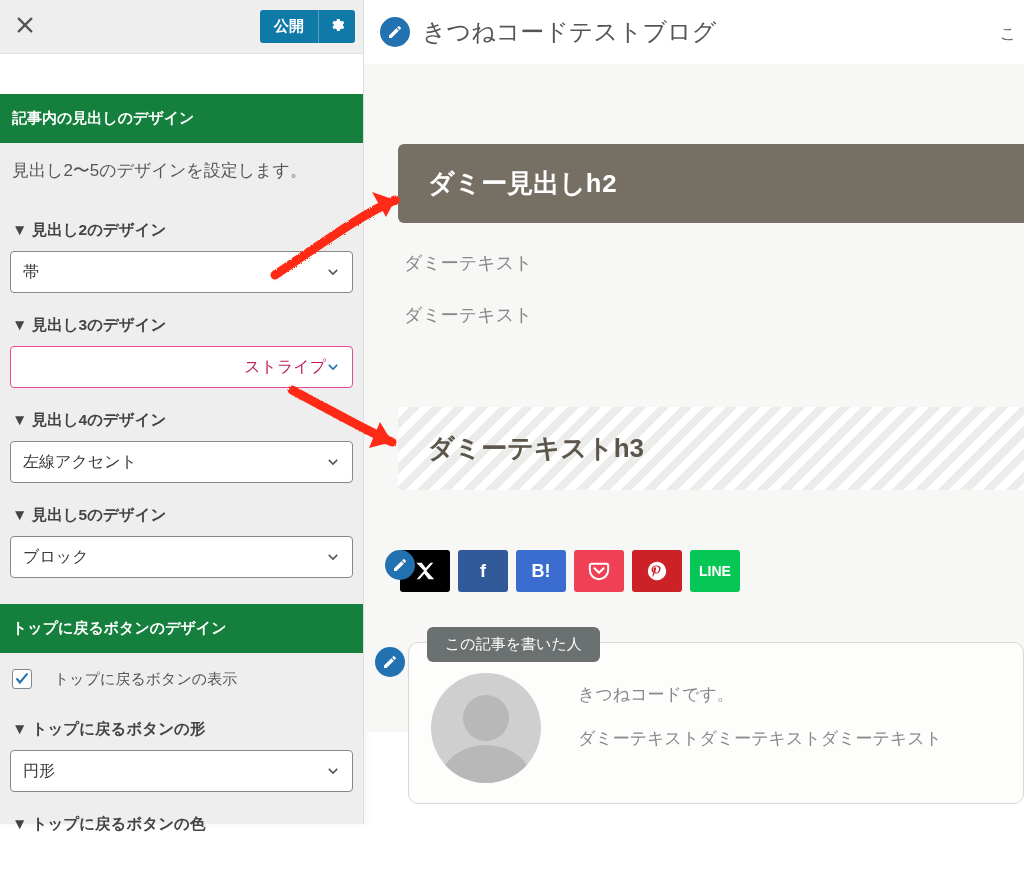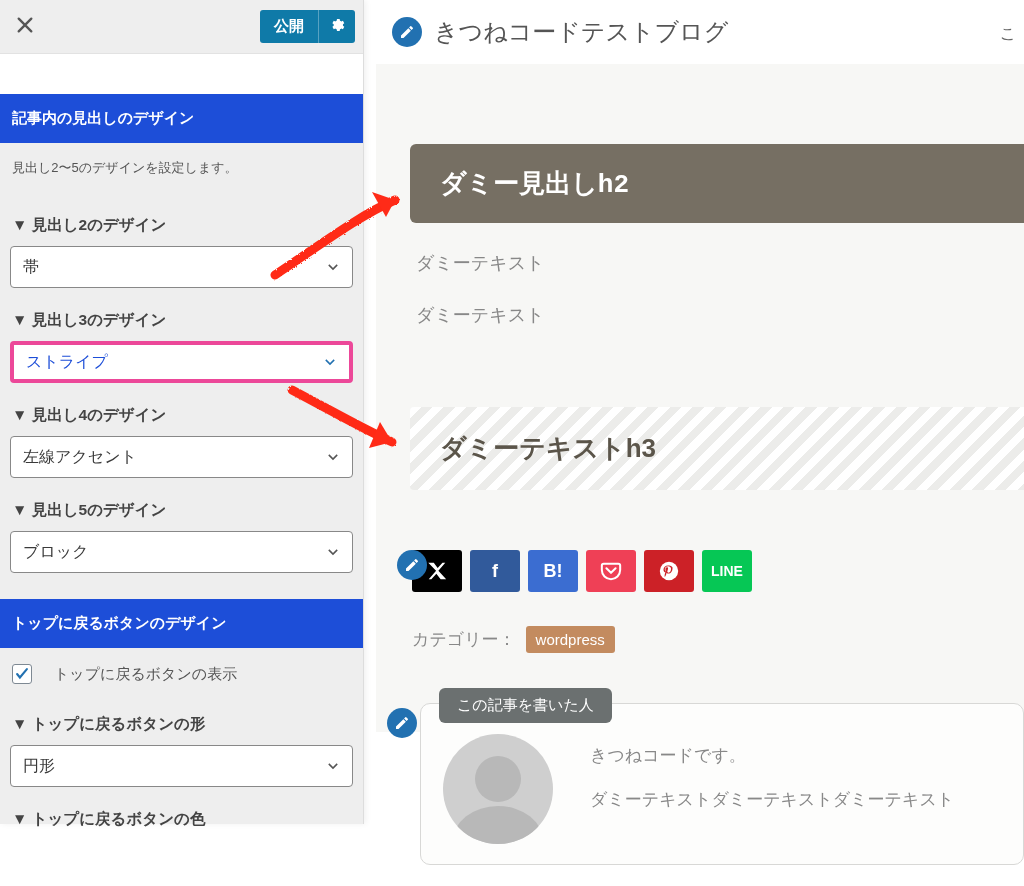--- a/index.html
+++ b/index.html
@@ -8,35 +8,35 @@
     
     .sidebar { position: absolute; left: 0; top: 0; width: 364px; height: 824px; background: #eeeeee; border-right: 1px solid #ddd; box-shadow: 2px 0 6px rgba(0,0,0,.06); }
     .side-head { height: 54px; display: flex; align-items: center; justify-content: space-between; padding: 0 8px 0 16px; background: #eeeeee; border-bottom: 1px solid #e2e2e2; }
     .close-x { font-size: 22px; color: #555; cursor: pointer; }
     .publish-group { display: flex; }
     .publish-btn { background: #0f7aa8; color: #fff; padding: 7px 14px; font-size: 15px; font-weight: 600; border: none; cursor: pointer; }
     .publish-btn.main { border-radius: 3px 0 0 3px; }
     .publish-btn.gear { border-left: 1px solid rgba(255,255,255,.3); border-radius: 0 3px 3px 0; padding: 7px 10px; }
     .input-strip { height: 40px; background: #fff; }
 
-    .section-band { background: #1d4ed8; color: #fff; font-weight: 700; font-size: 15px; padding: 15px 12px; }
-    .desc { color: #555; font-size: 13px; padding: 16px 12px 24px; }
+    .section-band { background: #15803d; color: #fff; font-weight: 700; font-size: 15px; padding: 15px 12px; }
+    .desc { color: #555; font-size: 17px; padding: 16px 12px 24px; }
 
     .field-label { font-size: 15.5px; font-weight: 700; color: #444; padding: 14px 12px 10px; }
     .select-wrap { padding: 0 10px 8px; }
     .select { width: 100%; height: 42px; border: 1px solid #888; background: #fff; border-radius: 4px; display: flex; align-items: center; justify-content: space-between; padding: 0 12px; font-size: 16px; color: #3a3a3a; cursor: pointer; }
-    .select.active { border: 4px solid #ec4899; color: #1d4ed8; }
+    .select.active { border: 1px solid #ec4899; color: #be185d; justify-content: flex-end; }
     .chev { width: 14px; height: 14px; }
     .chev svg { width: 100%; height: 100%; }
 
     .check-row { display: flex; align-items: center; gap: 22px; padding: 16px 12px; color: #555; font-size: 15px; }
     .checkbox { width: 20px; height: 20px; border: 1px solid #7e8993; border-radius: 3px; background: #fff; display: flex; align-items: center; justify-content: center; color: #2271b1; font-size: 15px; }
 
     
-    .preview { position: absolute; left: 376px; right: 0; top: 0; height: 732px; background: #f7f7f5; }
+    .preview { position: absolute; left: 364px; right: 0; top: 0; height: 732px; background: #f7f7f5; }
     .prev-head { height: 64px; display: flex; align-items: center; padding: 0 16px; background: #fff; gap: 12px; position: relative; }
     .edit-ball { width: 30px; height: 30px; border-radius: 50%; background: #2271b1; display: flex; align-items: center; justify-content: center; color: #fff; flex-shrink: 0; }
     .edit-ball.abs { position: absolute; left: -15px; }
     .site-title { font-size: 24px; color: #555; }
     .head-right { position: absolute; right: 8px; top: 24px; font-size: 16px; color: #666; }
 
     .content { padding: 80px 0 0 0; position: relative; }
 
     .h2band { margin: 0 0 0 34px; background: #766f63; color: #fff; font-size: 26px; font-weight: 700; padding: 22px 30px; border-radius: 6px 0 0 6px; font-family: Liberation Mono, monospace; }
     .dummy-p { font-size: 18px; color: #888; margin: 28px 0 0 40px; }
@@ -197,24 +197,20 @@
         <svg viewBox="0 0 24 24" width="22" height="22" fill="#fff">
             <circle cx="12" cy="12" r="10" fill="#fff"></circle>
             <path d="M11 6c-3 0-5 2-5 4.5 0 1.5.8 2.8 1.6 2.8.3 0 .5-.9.5-1.2 0-.3-.7-.9-.7-2 0-2 1.6-3.4 3.7-3.4 1.8 0 3.1 1 3.1 2.8 0 2-1 4.3-2.6 4.3-.9 0-1.6-.7-1.4-1.6.3-1 .8-2.2.8-3 0-.7-.4-1.3-1.2-1.3-1 0-1.7 1-1.7 2.2 0 .8.3 1.3.3 1.3l-1.1 4.6c-.2.9 0 2.3 0 2.4 0 .1.1.1.2 0 .1-.1 1.1-1.4 1.4-2.6l.5-2c.3.5 1.1 1 2 1 2.6 0 4.4-2.4 4.4-5.5C16.6 7.7 14.3 6 11 6z" fill="#cc2127"></path>
           </svg>
       </div>
       <div class="share sl" style="font-size:14px; font-weight:700;">
         <span>LINE</span>
       </div>
     </div>
 
-    <div class="cat-row">
-      <span>カテゴリー：</span>
-      <span class="tag">wordpress</span>
-    </div>
 
     <div class="author-box">
       <span class="edit-ball abs" style="left:-34px; top:4px">
         <svg viewBox="0 0 24 24" width="16" height="16" fill="#fff">
             <path d="M3 17.25V21h3.75L17.81 9.94l-3.75-3.75L3 17.25zM20.71 7.04a1 1 0 000-1.41l-2.34-2.34a1 1 0 00-1.41 0l-1.83 1.83 3.75 3.75 1.83-1.83z"></path>
           </svg>
       </span>
       <div class="author-tab">この記事を書いた人</div>
       <div class="author-inner">
         <div class="avatar"></div>

